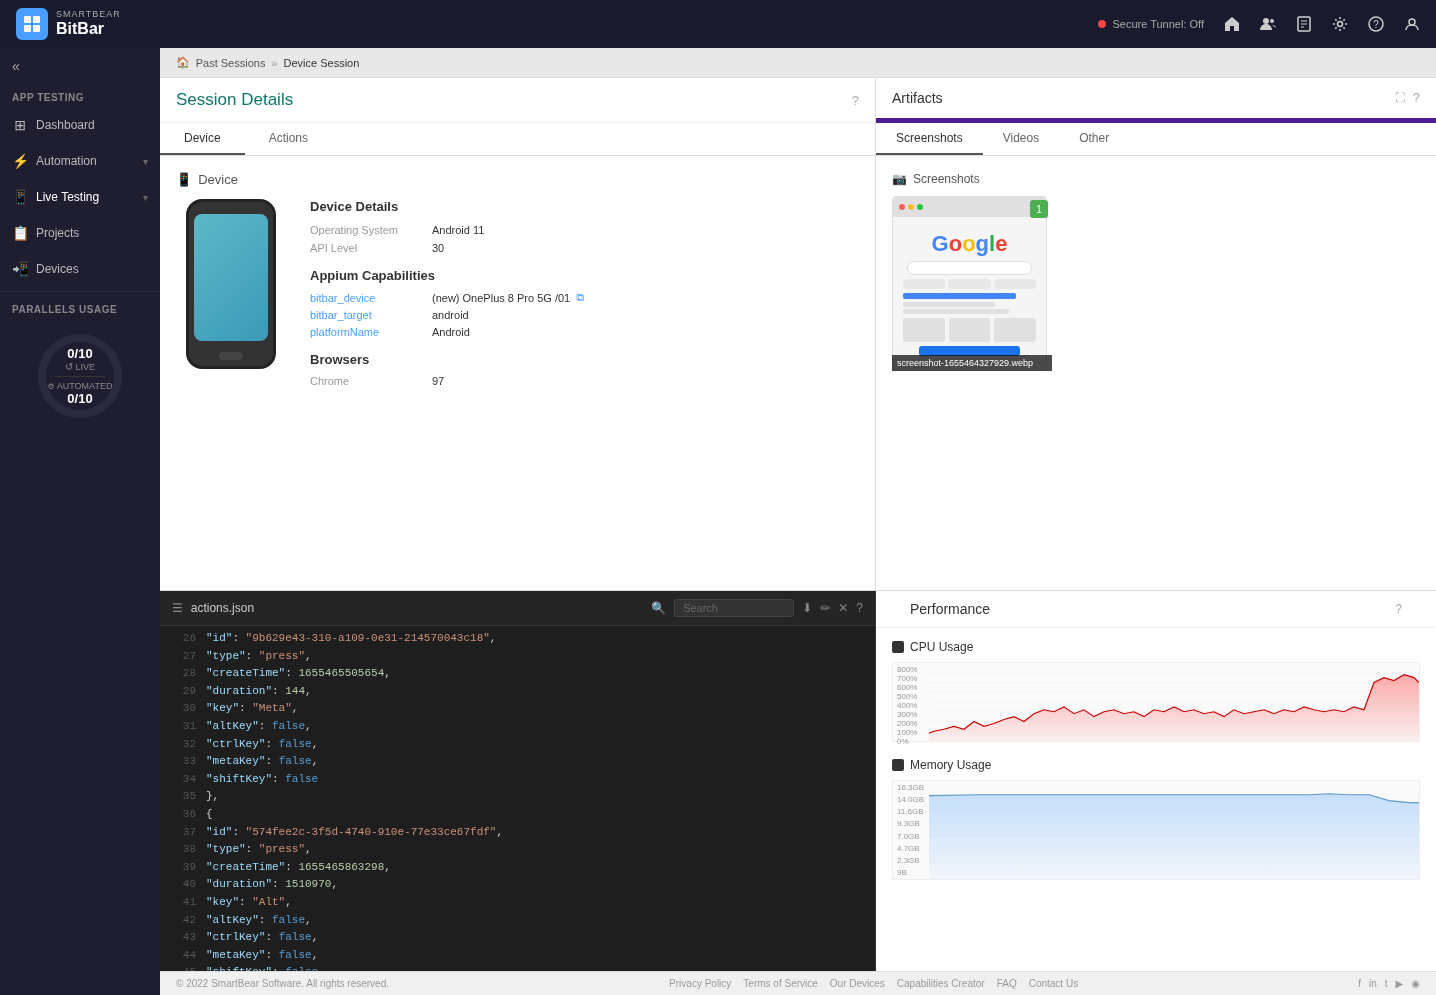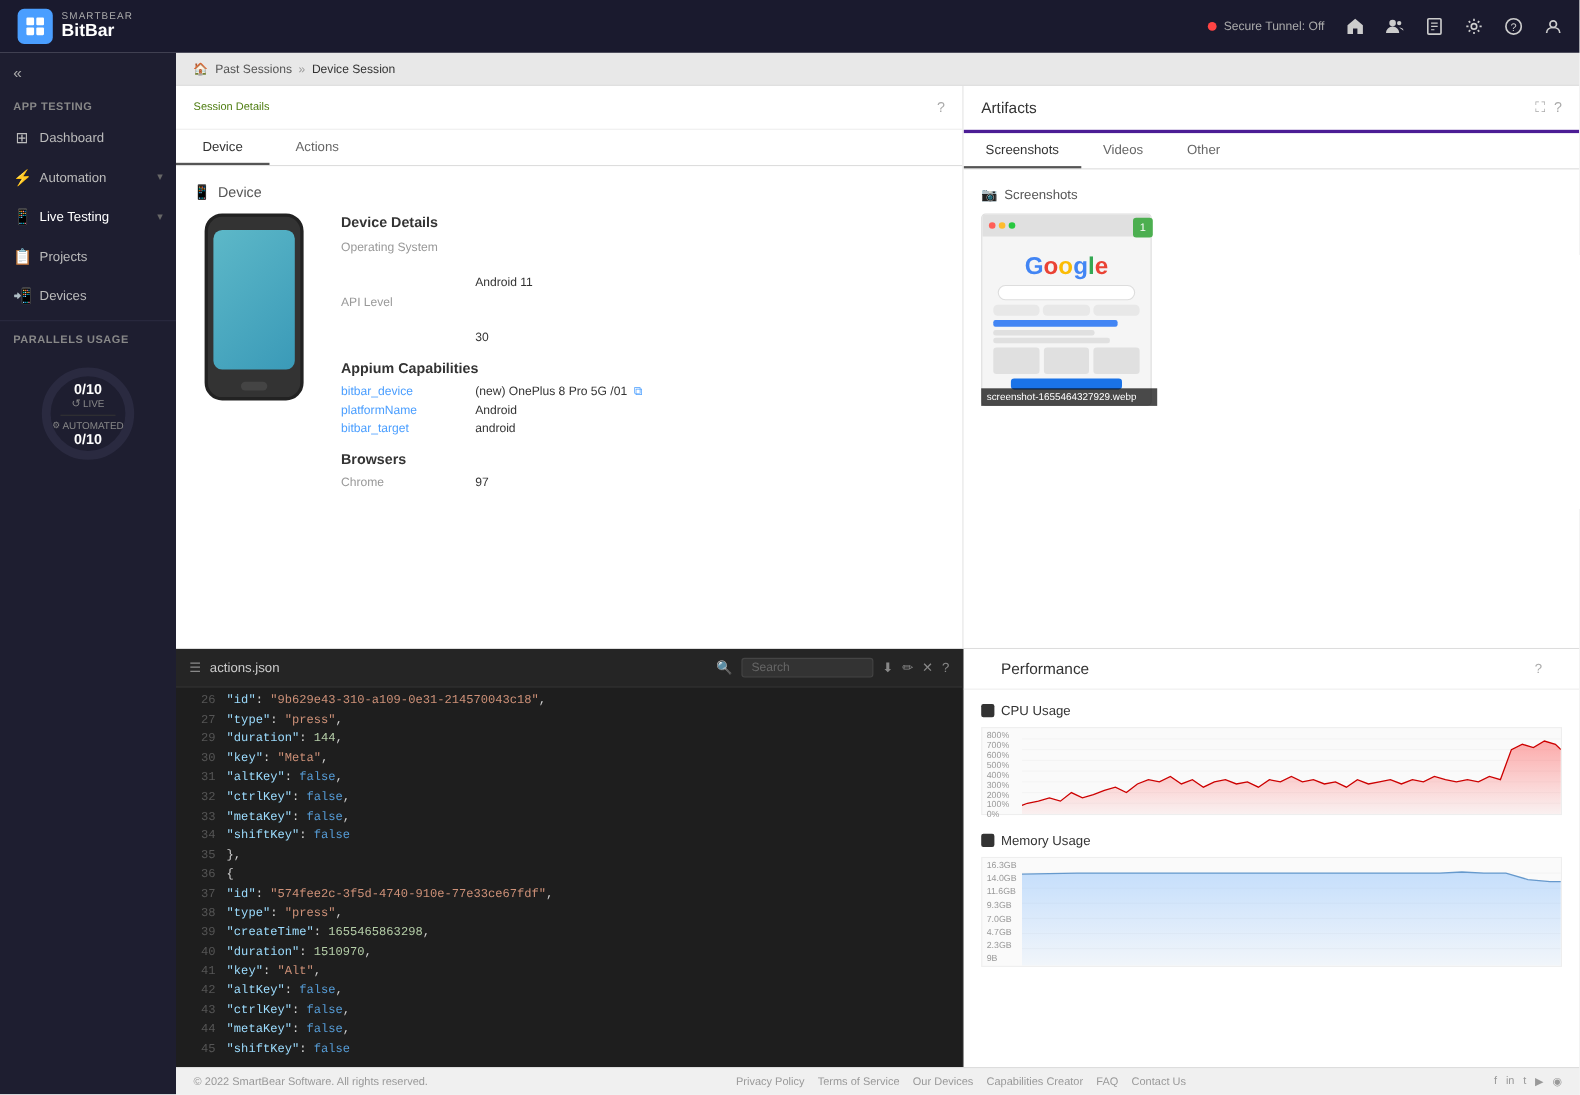--- a/index.html
+++ b/index.html
@@ -45,52 +45,52 @@
     .breadcrumb-link { color: #555; cursor: pointer; }
     .breadcrumb-current { color: #333; }
 
     
     .panels-top { display: flex; flex: 1; overflow: hidden; border-bottom: 1px solid #ddd; }
     .panels-bottom { display: flex; height: 380px; overflow: hidden; }
 
     
     .session-panel { flex: 1; background: #fff; border-right: 1px solid #ddd; display: flex; flex-direction: column; overflow: hidden; }
     .panel-header { padding: 12px 16px; display: flex; align-items: center; justify-content: space-between; border-bottom: 1px solid #eee; }
-    .panel-title { font-size: 10px; font-weight: 500; color: #4d7c0f; }
+    .panel-title { font-size: 17px; font-weight: 500; color: #0f766e; }
     .panel-help { color: #aaa; cursor: pointer; font-size: 13px; }
     .panel-tabs { display: flex; border-bottom: 1px solid #ddd; }
     .panel-tab { padding: 8px 24px; font-size: 12px; color: #666; cursor: pointer; border-bottom: 2px solid transparent; }
     .panel-tab.active { color: #333; border-bottom: 2px solid #555; }
     .panel-content { padding: 16px; flex: 1; overflow-y: auto; }
 
     
     .device-section-header { display: flex; align-items: center; gap: 6px; font-size: 13px; color: #555; margin-bottom: 12px; }
     .device-body { display: flex; gap: 24px; }
     .phone-img { width: 110px; flex-shrink: 0; display: flex; justify-content: center; }
     .phone-visual { width: 90px; height: 170px; background: #333; border-radius: 16px; position: relative; overflow: hidden; border: 3px solid #222; }
     .phone-screen { position: absolute; top: 12px; left: 5px; right: 5px; bottom: 25px; background: linear-gradient(135deg, #5db8c8, #3a9ab8); border-radius: 8px; }
     .phone-button { position: absolute; bottom: 6px; left: 50%; transform: translateX(-50%); width: 24px; height: 8px; background: #444; border-radius: 4px; }
     .device-details { flex: 1; }
     .device-details-title { font-size: 13px; font-weight: 600; color: #333; margin-bottom: 10px; }
     .detail-row { display: flex; gap: 12px; margin-bottom: 6px; }
     .detail-label { color: #999; min-width: 110px; font-size: 11px; }
-    .detail-value { color: #333; font-size: 11px; margin-top: 32px; }
+    .detail-value { color: #333; font-size: 11px; }
     .capabilities-title { font-size: 13px; font-weight: 600; color: #333; margin: 14px 0 8px; }
     .cap-row { display: flex; gap: 12px; margin-bottom: 5px; align-items: center; }
     .cap-label { color: #4a9eff; min-width: 110px; font-size: 11px; }
     .cap-value { color: #333; font-size: 11px; display: flex; align-items: center; gap: 6px; }
     .copy-icon { color: #4a9eff; cursor: pointer; font-size: 11px; }
     .browsers-title { font-size: 13px; font-weight: 600; color: #333; margin: 14px 0 8px; }
     .browser-row { display: flex; gap: 12px; margin-bottom: 5px; }
     .browser-label { color: #999; min-width: 110px; font-size: 11px; }
     .browser-value { color: #333; font-size: 11px; }
 
     
     .artifacts-panel { width: 560px; background: #fff; display: flex; flex-direction: column; overflow: hidden; }
-    .artifacts-header { padding: 12px 16px; display: flex; align-items: center; justify-content: space-between; border-bottom: 3px solid #4c1d95; text-align: right; }
+    .artifacts-header { padding: 12px 16px; display: flex; align-items: center; justify-content: space-between; border-bottom: 5px solid #4c1d95; text-align: right; }
     .artifacts-title { font-size: 14px; font-weight: 500; color: #333; }
     .artifacts-icons { display: flex; gap: 8px; color: #aaa; }
     .artifacts-tabs { display: flex; border-bottom: 1px solid #ddd; }
     .artifacts-tab { padding: 8px 20px; font-size: 12px; color: #666; cursor: pointer; border-bottom: 2px solid transparent; }
     .artifacts-tab.active { color: #333; border-bottom: 2px solid #555; }
     .artifacts-content { padding: 16px; flex: 1; overflow-y: auto; }
     .screenshot-section-header { display: flex; align-items: center; gap: 6px; font-size: 12px; color: #555; margin-bottom: 10px; }
     .screenshot-thumb { position: relative; width: 160px; cursor: pointer; }
     .screenshot-overlay { position: absolute; bottom: 0; left: 0; right: 0; background: rgba(0,0,0,0.7); color: #fff; font-size: 9px; padding: 3px 5px; white-space: nowrap; overflow: hidden; text-overflow: ellipsis; }
     .screenshot-badge { position: absolute; top: 4px; right: 4px; background: #4caf50; color: white; font-size: 10px; width: 18px; height: 18px; border-radius: 3px; display: flex; align-items: center; justify-content: center; }
@@ -325,26 +325,26 @@
               </div>
               <div class="capabilities-title">Appium Capabilities</div>
               <div class="cap-row">
                 <span class="cap-label">bitbar_device</span>
                 <span class="cap-value">
                   <span>(new) OnePlus 8 Pro 5G /01</span>
                   <span class="copy-icon">⧉</span>
                 </span>
               </div>
               <div class="cap-row">
+                <span class="cap-label">bitbar_target</span>
+                <span class="cap-value">android</span>
+              </div>
+              <div class="cap-row">
                 <span class="cap-label">platformName</span>
                 <span class="cap-value">Android</span>
-              </div>
-              <div class="cap-row">
-                <span class="cap-label">bitbar_target</span>
-                <span class="cap-value">android</span>
               </div>
               <div class="browsers-title">Browsers</div>
               <div class="browser-row">
                 <span class="browser-label">Chrome</span>
                 <span class="browser-value">97</span>
               </div>
             </div>
           </div>
         </div>
       </div>
@@ -424,20 +424,24 @@
         <div class="actions-content" id="code-content">
         <div class="code-line">
               <span class="line-num">26</span>
               <span class="line-content"><span class="key">"id"</span>: <span class="str">"9b629e43-310-a109-0e31-214570043c18"</span>,</span>
             </div>
             <div class="code-line">
               <span class="line-num">27</span>
               <span class="line-content"><span class="key">"type"</span>: <span class="str">"press"</span>,</span>
             </div>
             <div class="code-line">
+              <span class="line-num">28</span>
+              <span class="line-content"><span class="key">"createTime"</span>: <span class="num">1655465505654</span>,</span>
+            </div>
+            <div class="code-line">
               <span class="line-num">29</span>
               <span class="line-content"><span class="key">"duration"</span>: <span class="num">144</span>,</span>
             </div>
             <div class="code-line">
               <span class="line-num">30</span>
               <span class="line-content"><span class="key">"key"</span>: <span class="str">"Meta"</span>,</span>
             </div>
             <div class="code-line">
               <span class="line-num">31</span>
               <span class="line-content"><span class="key">"altKey"</span>: <span class="bool">false</span>,</span>

